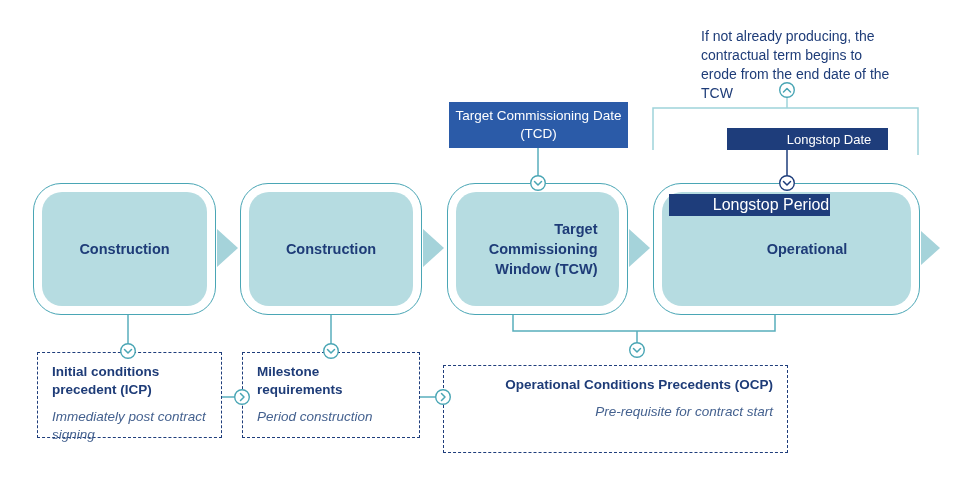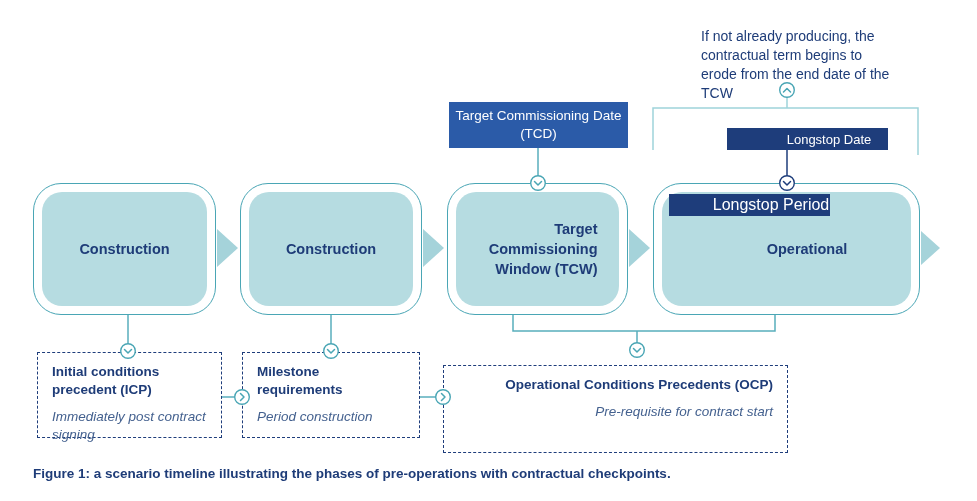--- a/index.html
+++ b/index.html
@@ -155,21 +155,20 @@
   <div class="abs checkpoint cp-mil">
     <div class="cp-title">Milestone requirements</div>
     <div class="cp-sub">Period construction</div>
   </div>
 
   <div class="abs checkpoint cp-ocp">
     <div class="cp-title">Operational Conditions Precedents (OCP)</div>
     <div class="cp-sub">Pre-requisite for contract start</div>
   </div>
 
-  <div class="abs caption">Figure 1: a scenario timeline illustrating the phases of pre-operations with contractual checkpoints.</div>
 
   <svg id="overlay" viewBox="0 0 977 501" xmlns="http://www.w3.org/2000/svg">
 
     <polyline class="ln-light" points="653,150 653,108 918,108 918,155"></polyline>
     <line class="ln-light" x1="787" y1="97" x2="787" y2="108"></line>
 
     <line class="ln" x1="538" y1="148" x2="538" y2="177"></line>
     <line class="ln-navy" x1="787" y1="150" x2="787" y2="177"></line>
     <line class="ln" x1="128" y1="315" x2="128" y2="345"></line>
     <line class="ln" x1="331" y1="315" x2="331" y2="345"></line>

